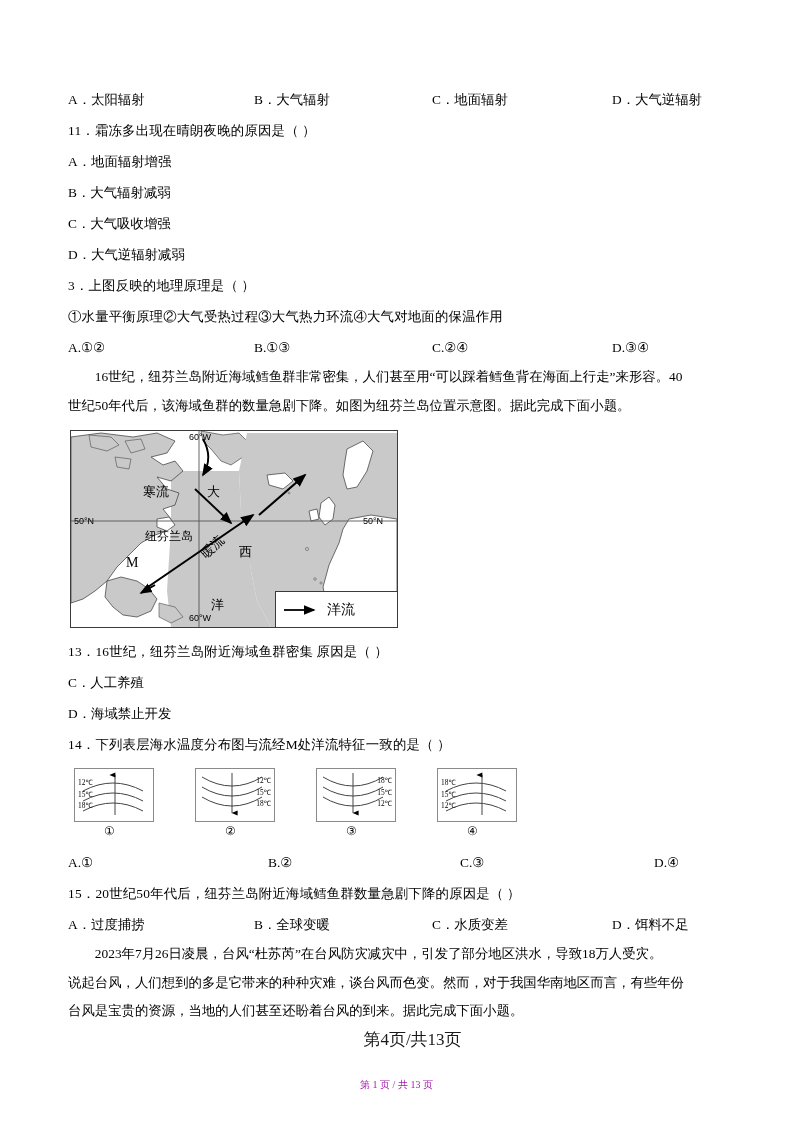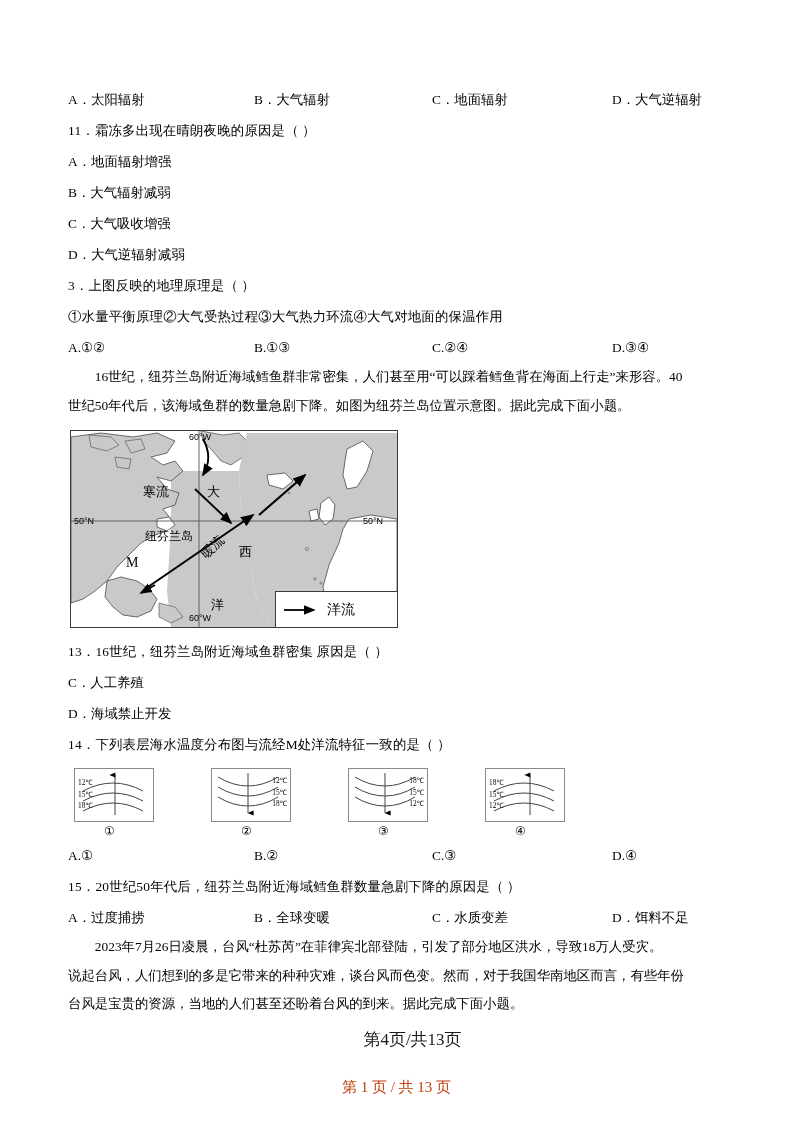--- a/index.html
+++ b/index.html
@@ -116,21 +116,21 @@
     height: 100%;
     padding-left: 6px;
     gap: 5px;
   }
   .legend-label { font-size: 14px; font-family:"Liberation Serif",serif; }
 
   
   .temp-row {
     margin-top: 8px;
     display: flex;
-    gap: 16px;
+    gap: 0;
     margin-left: 6px;
   }
   .temp-cell { width: 121px; }
   .temp-box {
     width: 78px;
     height: 52px;
     border: 1px solid #8a8a8a;
     position: relative;
     background: #fff;
     overflow: hidden;
@@ -161,23 +161,23 @@
     text-align: center;
     font-size: 17px;
     font-family: "Liberation Serif", serif;
     color: #1a1a1a;
   }
   .footer2 {
     position: absolute;
     left: 0; top: 1078px;
     width: 793px;
     text-align: center;
-    font-size: 15px;
+    font-size: 10px;
     font-family: "Liberation Serif", serif;
-    color: #c2410c;
+    color: #a21caf;
   }
 </style>
 </head>
 <body>
 
 <div class="page">
   <div class="content">
 
     <div class="opts4">
       <span>A．太阳辐射</span>
@@ -391,36 +391,36 @@
           <div class="tlabels tl-left">
             <div>18℃</div>
             <div>15℃</div>
             <div>12℃</div>
           </div>
         </div>
         <div class="temp-num">④</div>
       </div>
     </div>
 
-    <div class="opts4" style="margin-top:1px;">
+    <div class="opts4" style="margin-top:8px;gap:14px;">
       <span>A.①</span>
       <span>B.②</span>
       <span>C.③</span>
       <span>D.④</span>
     </div>
 
     <div class="qline">15．20世纪50年代后，纽芬兰岛附近海域鳕鱼群数量急剧下降的原因是（      ）</div>
     <div class="opts4">
       <span>A．过度捕捞</span>
       <span>B．全球变暖</span>
       <span>C．水质变差</span>
       <span>D．饵料不足</span>
     </div>
 
-    <div class="para">2023年7月26日凌晨，台风“杜苏芮”在菲律宾北部登陆，引发了部分地区洪水，导致18万人受灾。</div>
+    <div class="para">2023年7月26日凌晨，台风“杜苏芮”在台风防灾减灾中，引发了部分地区洪水，导致18万人受灾。</div>
     <div class="para cont">说起台风，人们想到的多是它带来的种种灾难，谈台风而色变。然而，对于我国华南地区而言，有些年份</div>
     <div class="para cont">台风是宝贵的资源，当地的人们甚至还盼着台风的到来。据此完成下面小题。</div>
 
   </div>
 
   <div class="footer1">第4页/共13页</div>
   <div class="footer2">第 1 页 / 共 13 页</div>
 </div>
 
 </body></html>

